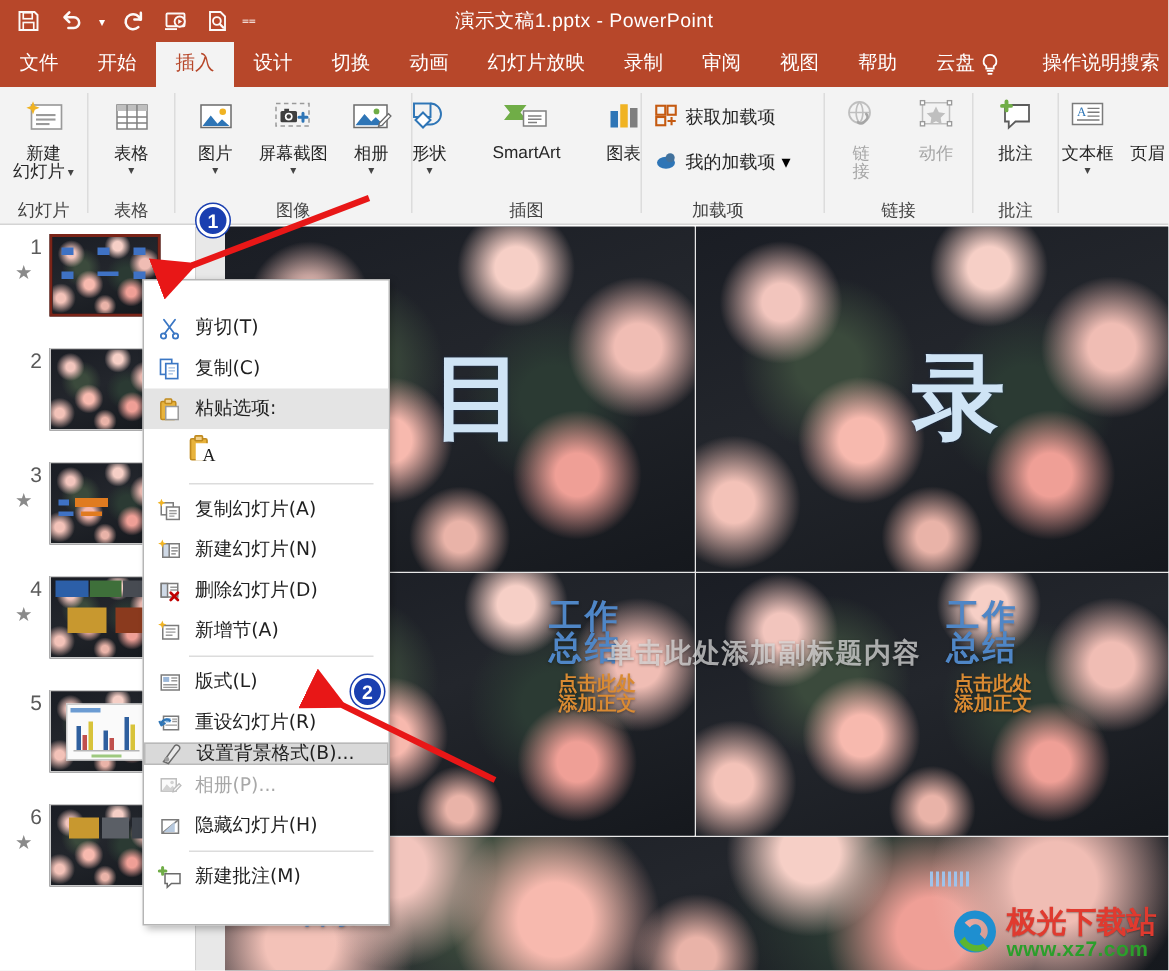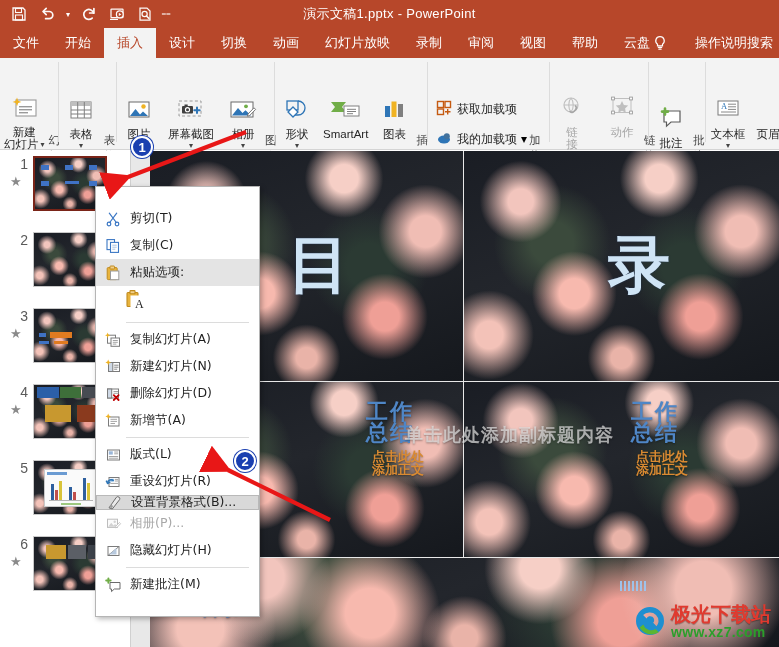--- a/index.html
+++ b/index.html
@@ -46,21 +46,21 @@
     font-size:13px; color:#fff;
   }
 
   
   #ribbon {
     position:absolute; left:0; top:58px; width:779px; height:92px;
     background:#f3f3f3; border-bottom:1px solid #d4d4d4;
   }
   .rgroup {
     position:absolute; top:0; height:92px;
-    display:flex; flex-direction:row; align-items:flex-end;
+    display:flex; flex-direction:column; align-items:center;
   }
   .rgroup .items { flex:1; display:flex; align-items:flex-start; padding-top:4px; }
   .glabel {
     height:18px; line-height:16px; font-size:11.5px; color:#444; width:100%;
     text-align:center;
   }
   .gsep { position:absolute; top:4px; width:1px; height:80px; background:#dcdcdc; }
 
   .bigbtn {
     width:auto; min-width:44px; padding:0 4px;
@@ -324,21 +324,21 @@
         </div>
         <div class="lbl cjk">相册</div>
         <div class="dcaret">▾</div>
       </div>
     </div>
     <div class="glabel cjk">图像</div>
   </div>
   <div class="gsep" style="left:274px;"></div>
 
   <div class="rgroup" style="left:275px; width:152px;">
-    <div class="items" style="gap:0;">
+    <div class="items" style="gap:16px;">
       <div class="bigbtn">
         <div class="ico">
           <svg width="32" height="28" viewBox="0 0 32 28">
             <rect x="6" y="4" width="11" height="9" fill="none" stroke="#2e75b6" stroke-width="1.3"></rect>
             <path d="M17 4a7 7 0 010 14h-6" fill="none" stroke="#2e75b6" stroke-width="1.3"></path>
             <path d="M12 10l5 5-5 5-5-5z" fill="#fff" stroke="#2e75b6" stroke-width="1.3"></path>
           </svg>
         </div>
         <div class="lbl cjk">形状</div>
         <div class="dcaret">▾</div>

